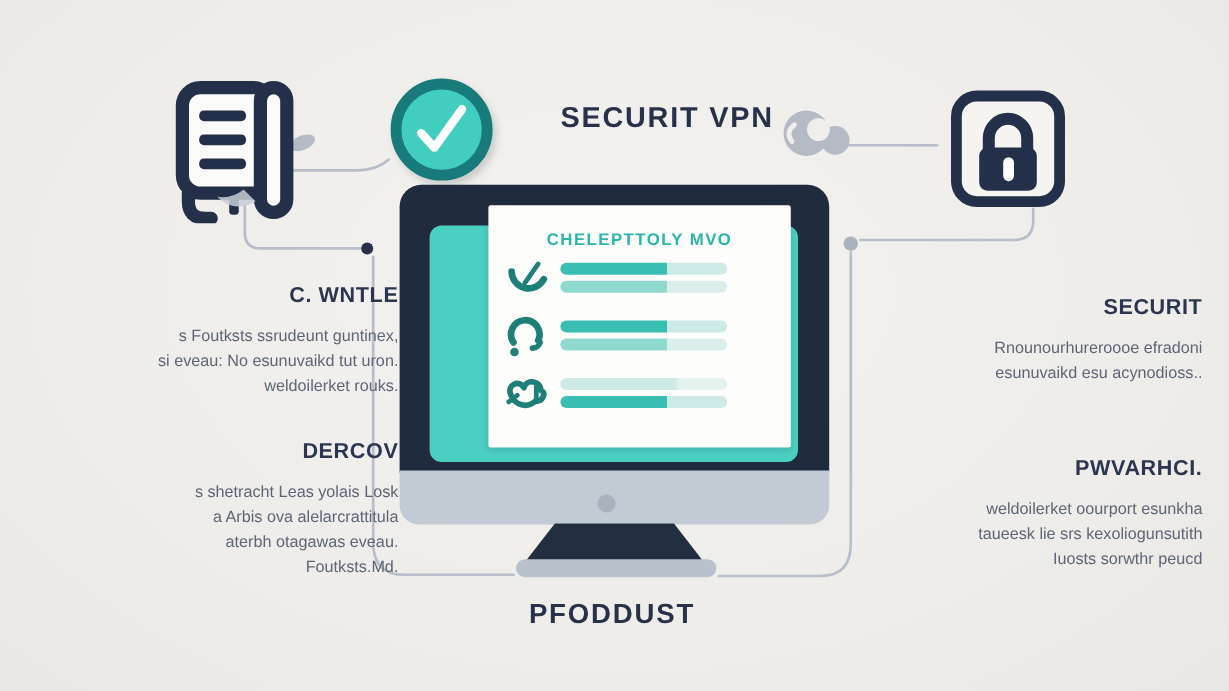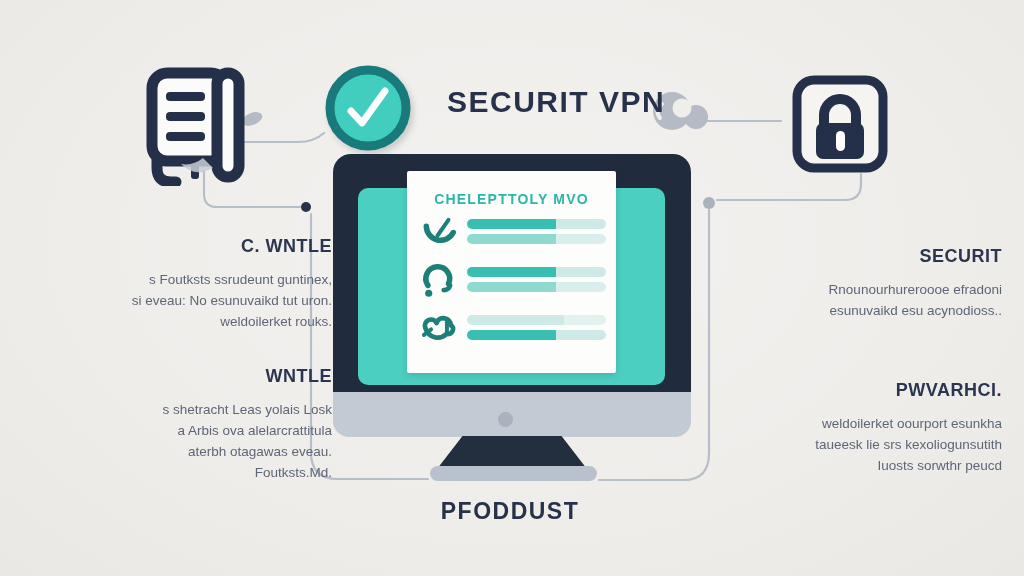--- a/index.html
+++ b/index.html
@@ -3,34 +3,34 @@
 <meta charset="utf-8">
 <style>
   html,body{margin:0;padding:0;}
   body{background:#dddbd8;font-family:"Liberation Sans", sans-serif;}
   .stage{
     position:relative;width:1024px;height:576px;margin:0 auto;overflow:hidden;
     background:radial-gradient(ellipse at 50% 42%, #f4f2f0 0%, #efedea 60%, #eae8e5 100%);
   }
   .abs{position:absolute;}
   
-  .main-title{font-size:30px;font-weight:bold;color:#27324a;letter-spacing:1.5px;}
+  .main-title{font-size:24px;font-weight:bold;color:#27324a;letter-spacing:1.5px;margin-left:20px;}
   .footer-label{font-size:23px;font-weight:bold;color:#27324a;letter-spacing:1.5px;}
   .callout{width:250px;text-align:right;}
   .callout h3{margin:0 0 12px 0;font-size:18px;font-weight:bold;color:#2b3550;letter-spacing:.5px;}
   .callout .line{font-size:13.5px;color:#5d6577;line-height:21px;}
   
   .bezel{left:333px;top:154px;width:358px;height:240px;background:#202b3d;border-radius:18px 18px 0 0;}
   .chin{left:333px;top:392px;width:358px;height:45px;background:#c2cad3;border-radius:0 0 16px 16px;}
   .camera-dot{left:498px;top:412px;width:15px;height:15px;border-radius:50%;background:#a9b2bd;}
   .screen{left:358px;top:188px;width:307px;height:197px;background:#4bcfc0;border-radius:10px;}
   .stand{left:437px;top:436px;width:150px;height:33px;background:#232e3e;
          clip-path:polygon(17% 0,83% 0,100% 100%,0 100%);}
   .base{left:430px;top:466px;width:167px;height:15px;background:#b9c2cc;border-radius:8px;}
-  .card{left:407px;top:171px;width:209px;height:202px;background:#fdfdfc;border-radius:2px;
+  .card{left:407px;top:171px;width:252px;height:202px;background:#fdfdfc;border-radius:2px;
         box-shadow:0 2px 6px rgba(40,50,70,.18);}
   .card-heading{position:absolute;left:0;right:0;top:20px;text-align:center;
         font-size:14px;font-weight:bold;color:#2cb5a8;letter-spacing:1.2px;}
   .row{position:absolute;left:13px;width:186px;height:36px;display:flex;align-items:center;gap:9px;}
   .row .bars{flex:1;display:flex;flex-direction:column;gap:5px;}
   .bar{height:10px;border-radius:5px;}
   .bar-a{background:linear-gradient(90deg,#39bfb1 0 64%,#cdeae6 64% 100%);}
   .bar-b{background:linear-gradient(90deg,#8fd9cf 0 64%,#daeeeb 64% 100%);}
   .bar-c{background:linear-gradient(90deg,#cdeae6 0 70%,#e2f2ef 70% 100%);}
   .row1{top:42px;} .row2{top:90px;} .row3{top:138px;}
@@ -138,21 +138,21 @@
   </div>
 
   <div class="abs callout" style="left:82px;top:236px">
     <h3>C. WNTLE</h3>
     <div class="line">s Foutksts ssrudeunt guntinex,</div>
     <div class="line">si eveau: No esunuvaikd tut uron.</div>
     <div class="line">weldoilerket rouks.</div>
   </div>
 
   <div class="abs callout" style="left:82px;top:366px">
-    <h3>WNTLE</h3>
+    <h3>DERCOV</h3>
     <div class="line">s shetracht Leas yolais Losk</div>
     <div class="line">a Arbis ova alelarcrattitula</div>
     <div class="line">aterbh otagawas eveau.</div>
     <div class="line">Foutksts.Md.</div>
   </div>
 
   <div class="abs callout" style="left:752px;top:246px">
     <h3>SECURIT</h3>
     <div class="line">Rnounourhureroooe efradoni</div>
     <div class="line">esunuvaikd esu acynodioss..</div>

